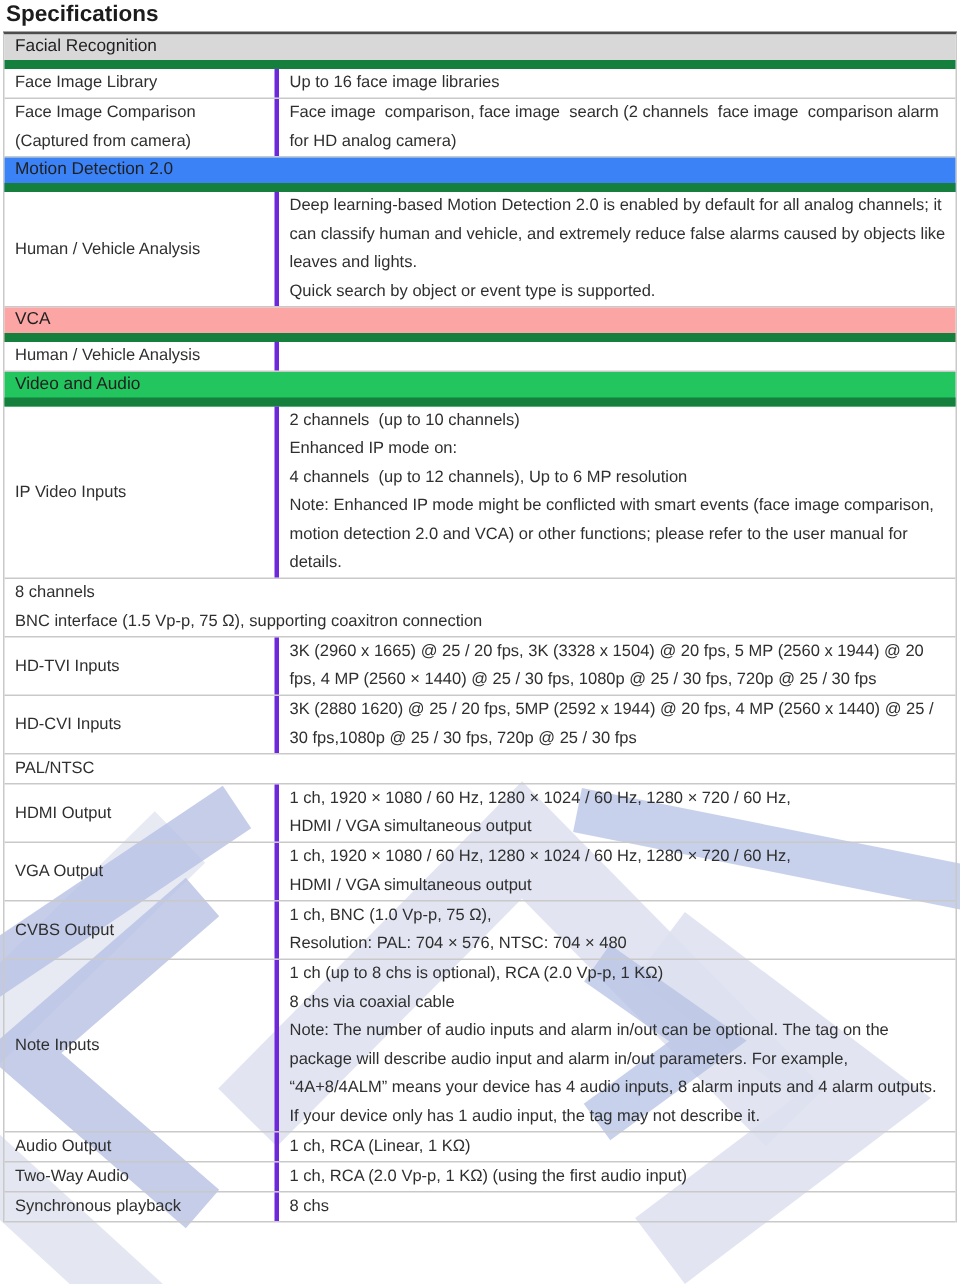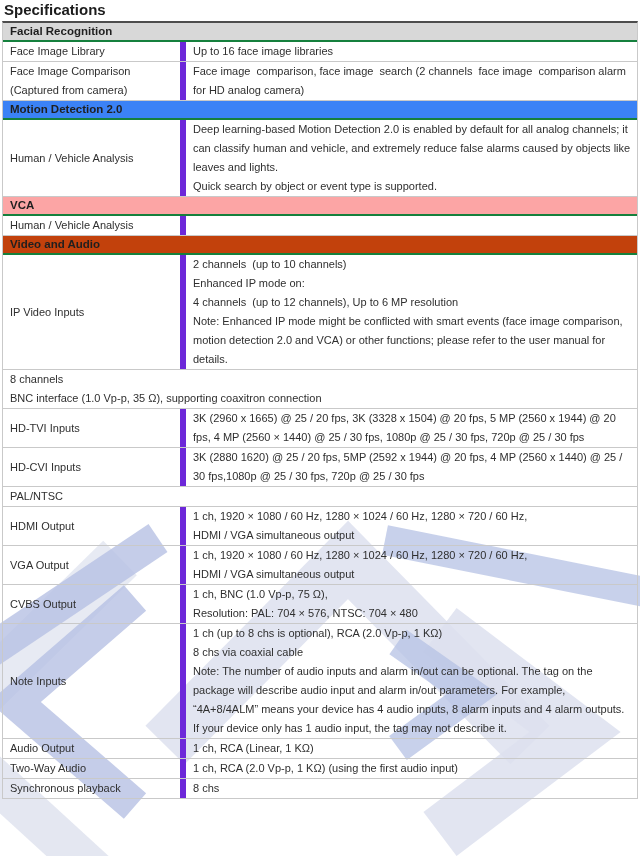--- a/index.html
+++ b/index.html
@@ -21,34 +21,34 @@
   }
   .spec-table{
     margin-left:2px;width:634px;
     border-top:2px solid #4d4d4d;
     border-left:1px solid #c9c9c9;
     border-right:1px solid #c9c9c9;
     font-size:11px;
   }
   .section-header{
     background:#d8d8d8;
-    font-weight:700;font-size:11.5px;color:#1f1f1f;
+    font-weight:400;font-size:11.5px;color:#1f1f1f;
     padding:1px 0 1px 7px;line-height:15px;
-    border-bottom:2px solid #15803d;
+    border-bottom:6px solid #15803d;
   }
   .spec-row{
     display:flex;align-items:stretch;
     border-bottom:1px solid #c9c9c9;
     background:transparent;
   }
   .cell{line-height:19px;}
   .cell.label{
     width:183px;flex:0 0 183px;box-sizing:border-box;
     padding:0 6px 0 7px;
-    border-right:6px solid #6d28d9;
+    border-right:3px solid #6d28d9;
     display:flex;align-items:center;
     white-space:pre-line;
   }
   .cell.value{
     flex:1;box-sizing:border-box;
     padding:0 6px 0 7px;
     white-space:pre-wrap;
   }
 </style>
 </head>
@@ -87,31 +87,31 @@
         <div class="section-header" style="background: #3b82f6;">Motion Detection 2.0</div>
         <div class="spec-row">
           <div class="cell label">Human / Vehicle Analysis</div>
           <div class="cell value">Deep learning-based Motion Detection 2.0 is enabled by default for all analog channels; it can classify human and vehicle, and extremely reduce false alarms caused by objects like leaves and lights.
 Quick search by object or event type is supported.</div>
         </div>
         <div class="section-header" style="background: #fca5a5;">VCA</div>
         <div class="spec-row">
           <div class="cell label">Human / Vehicle Analysis</div>
         </div>
-        <div class="section-header" style="background: #c2410c;">Video and Audio</div>
+        <div class="section-header" style="background: #22c55e;">Video and Audio</div>
         <div class="spec-row">
           <div class="cell label">IP Video Inputs</div>
           <div class="cell value">2 channels  (up to 10 channels)
 Enhanced IP mode on:
 4 channels  (up to 12 channels), Up to 6 MP resolution
 Note: Enhanced IP mode might be conflicted with smart events (face image comparison, motion detection 2.0 and VCA) or other functions; please refer to the user manual for details.</div>
         </div>
         <div class="spec-row">
           <div class="cell value">8 channels
-BNC interface (1.0 Vp-p, 35 Ω), supporting coaxitron connection</div>
+BNC interface (1.5 Vp-p, 75 Ω), supporting coaxitron connection</div>
         </div>
         <div class="spec-row">
           <div class="cell label">HD-TVI Inputs</div>
           <div class="cell value">3K (2960 x 1665) @ 25 / 20 fps, 3K (3328 x 1504) @ 20 fps, 5 MP (2560 x 1944) @ 20 fps, 4 MP (2560 × 1440) @ 25 / 30 fps, 1080p @ 25 / 30 fps, 720p @ 25 / 30 fps</div>
         </div>
         <div class="spec-row">
           <div class="cell label">HD-CVI Inputs</div>
           <div class="cell value">3K (2880 1620) @ 25 / 20 fps, 5MP (2592 x 1944) @ 20 fps, 4 MP (2560 x 1440) @ 25 / 30 fps,1080p @ 25 / 30 fps, 720p @ 25 / 30 fps</div>
         </div>
         <div class="spec-row">

